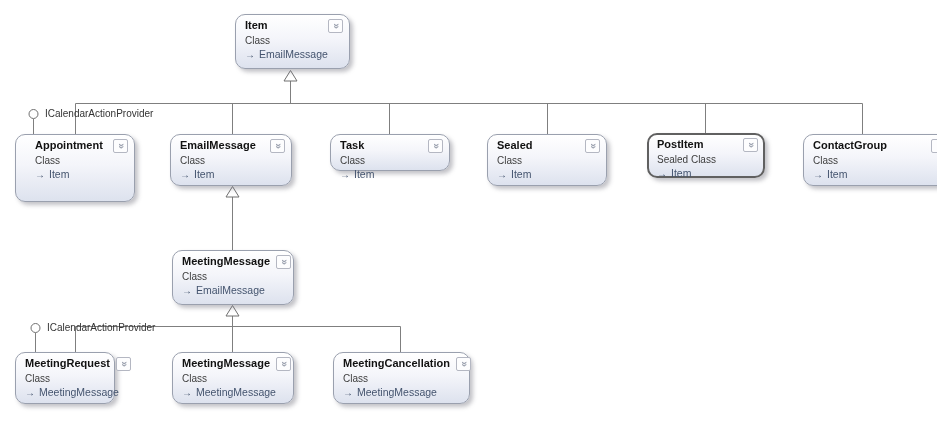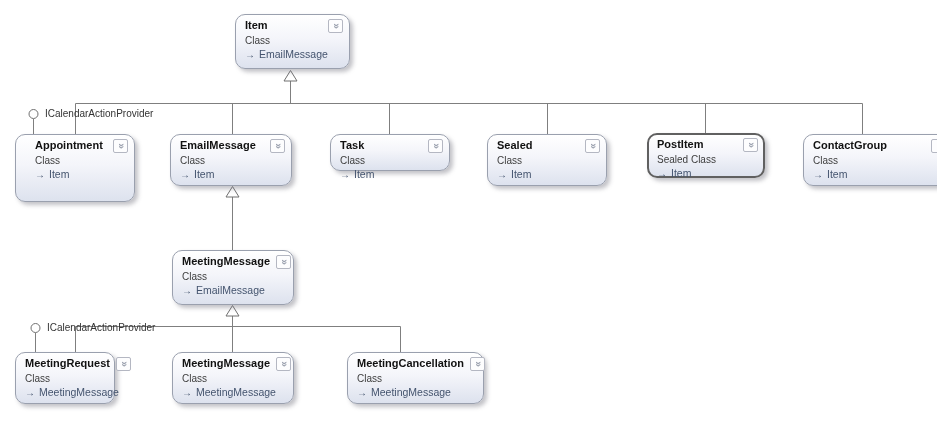--- a/index.html
+++ b/index.html
@@ -203,21 +203,21 @@
           <span>»</span>
         </span>
     </div>
     <div class="box-kind">Class</div>
     <div class="box-base">
       <span class="arrow-icon">→</span>
       <span>MeetingMessage</span>
     </div>
   </div>
 
-  <div class="class-box" style="left:347px;top:352px;width:137px;height:52px;">
+  <div class="class-box" style="left:333px;top:352px;width:137px;height:52px;">
     <div class="box-header">
       <span class="box-title">MeetingCancellation</span>
       <span class="collapse-btn">
           <span>»</span>
         </span>
     </div>
     <div class="box-kind">Class</div>
     <div class="box-base">
       <span class="arrow-icon">→</span>
       <span>MeetingMessage</span>

